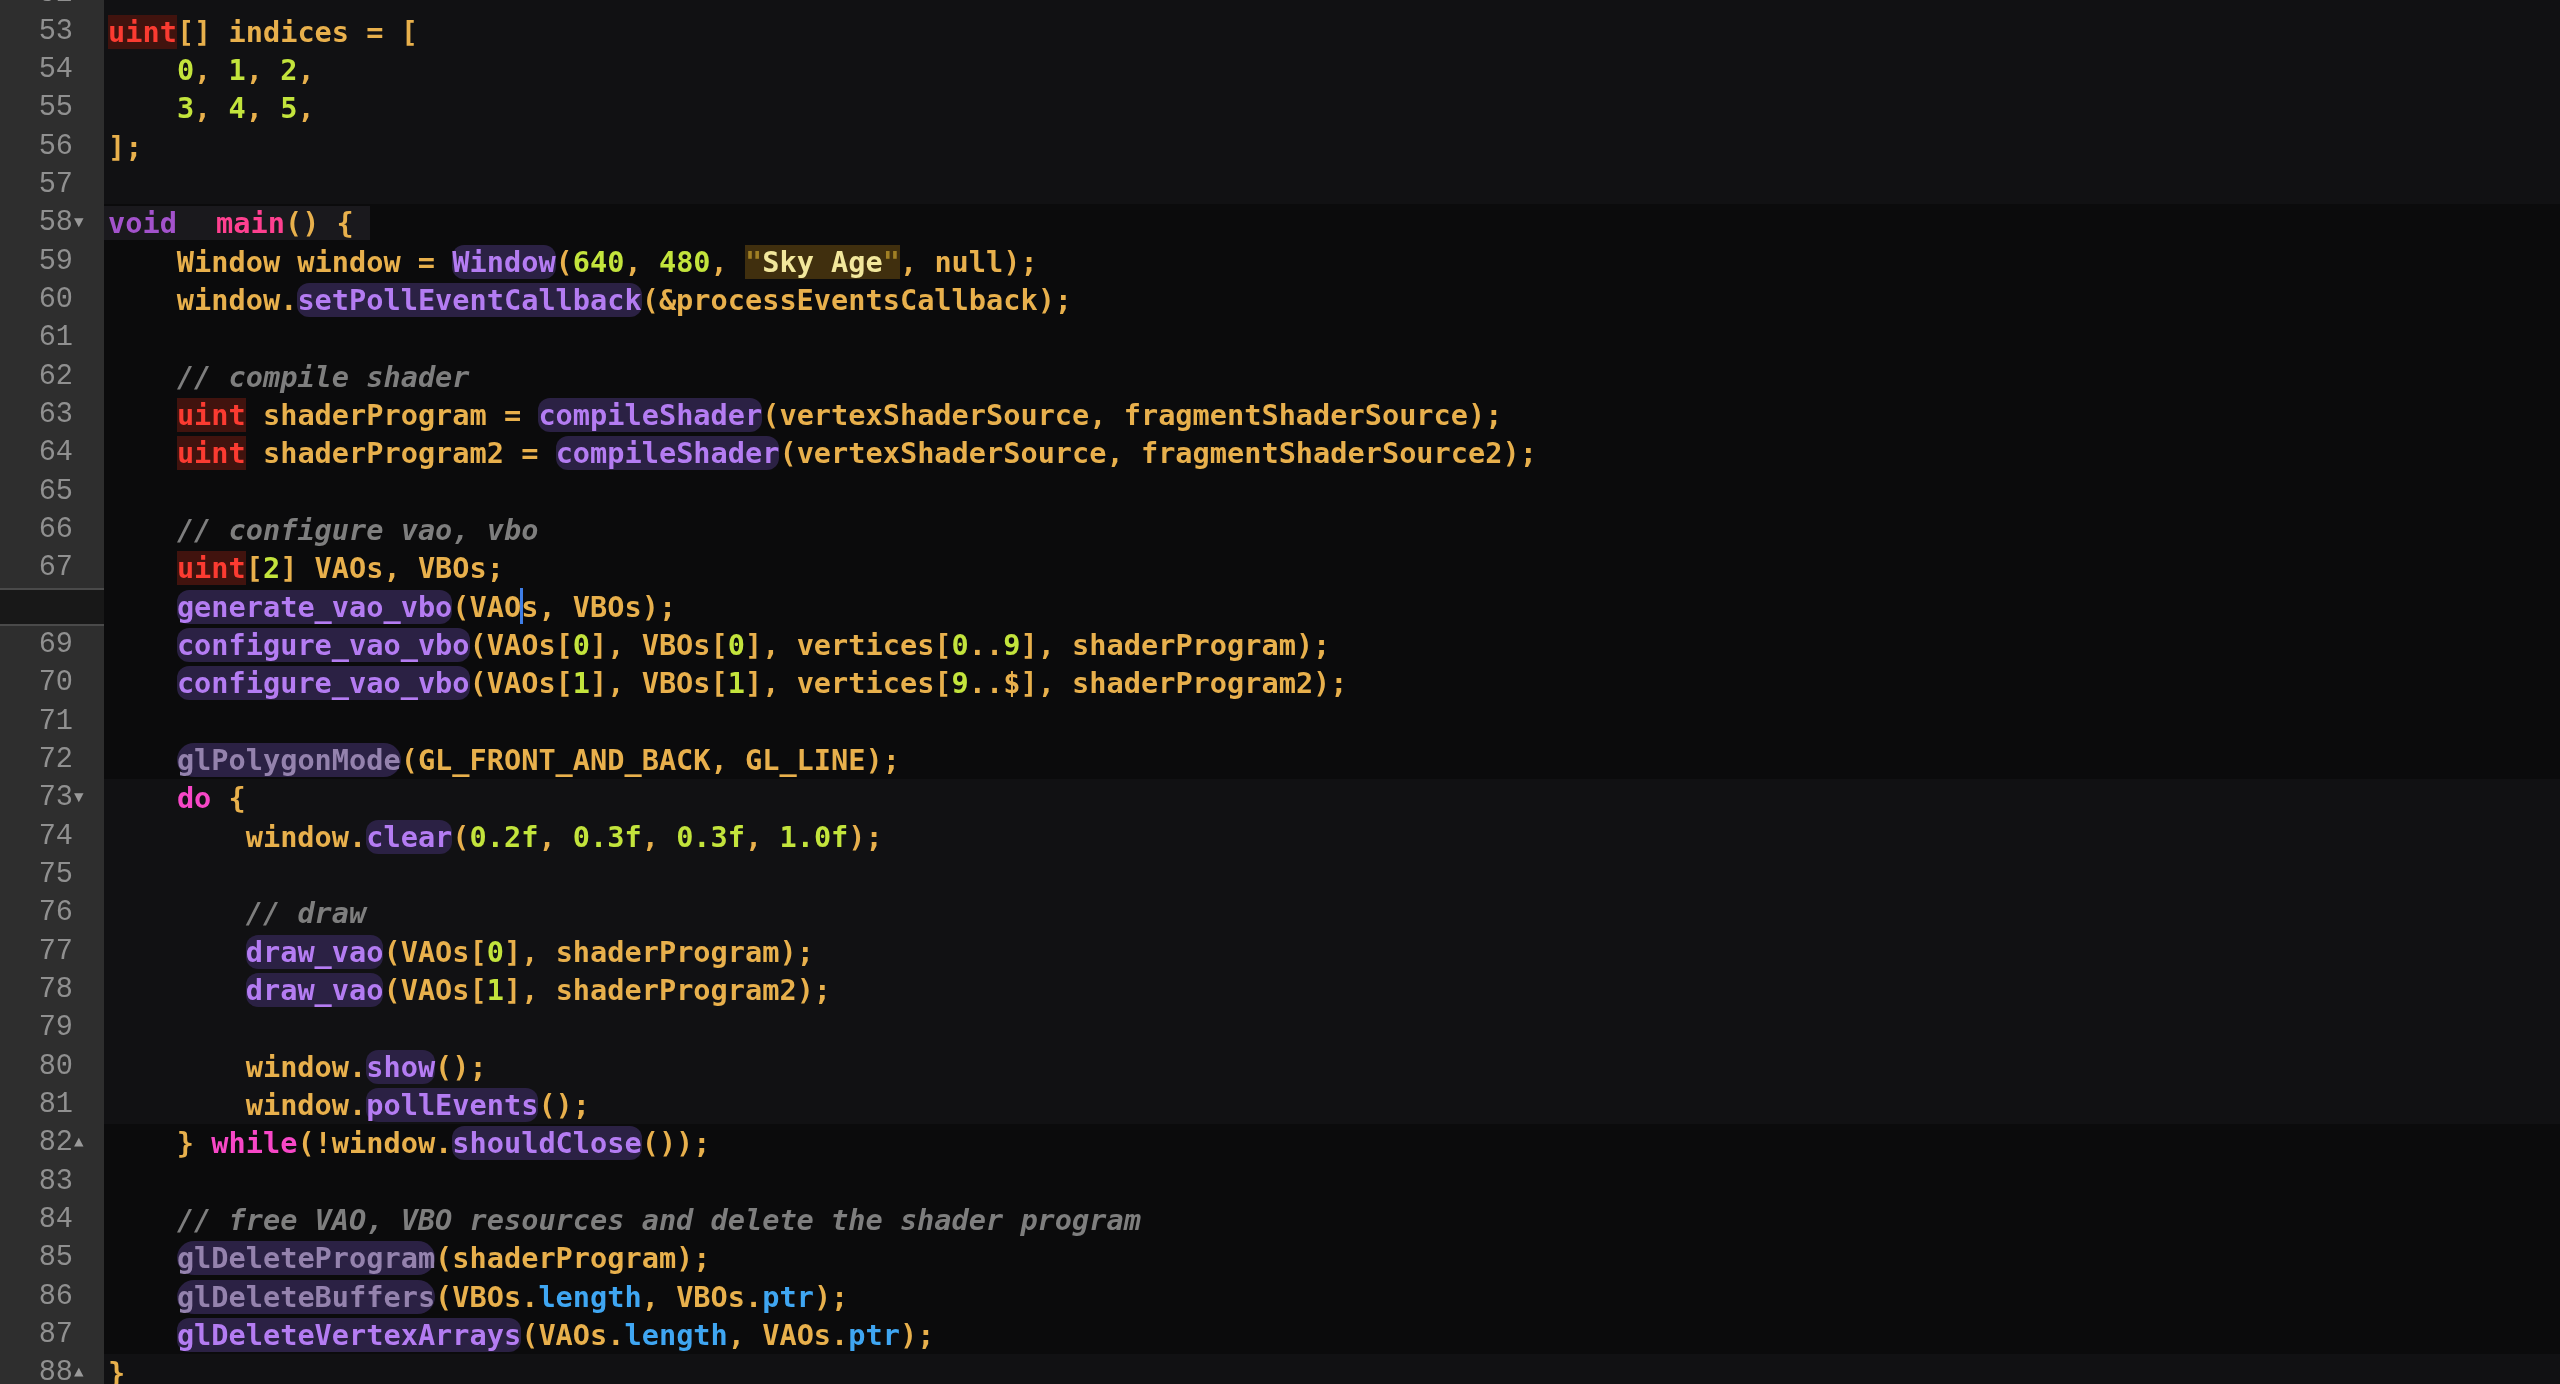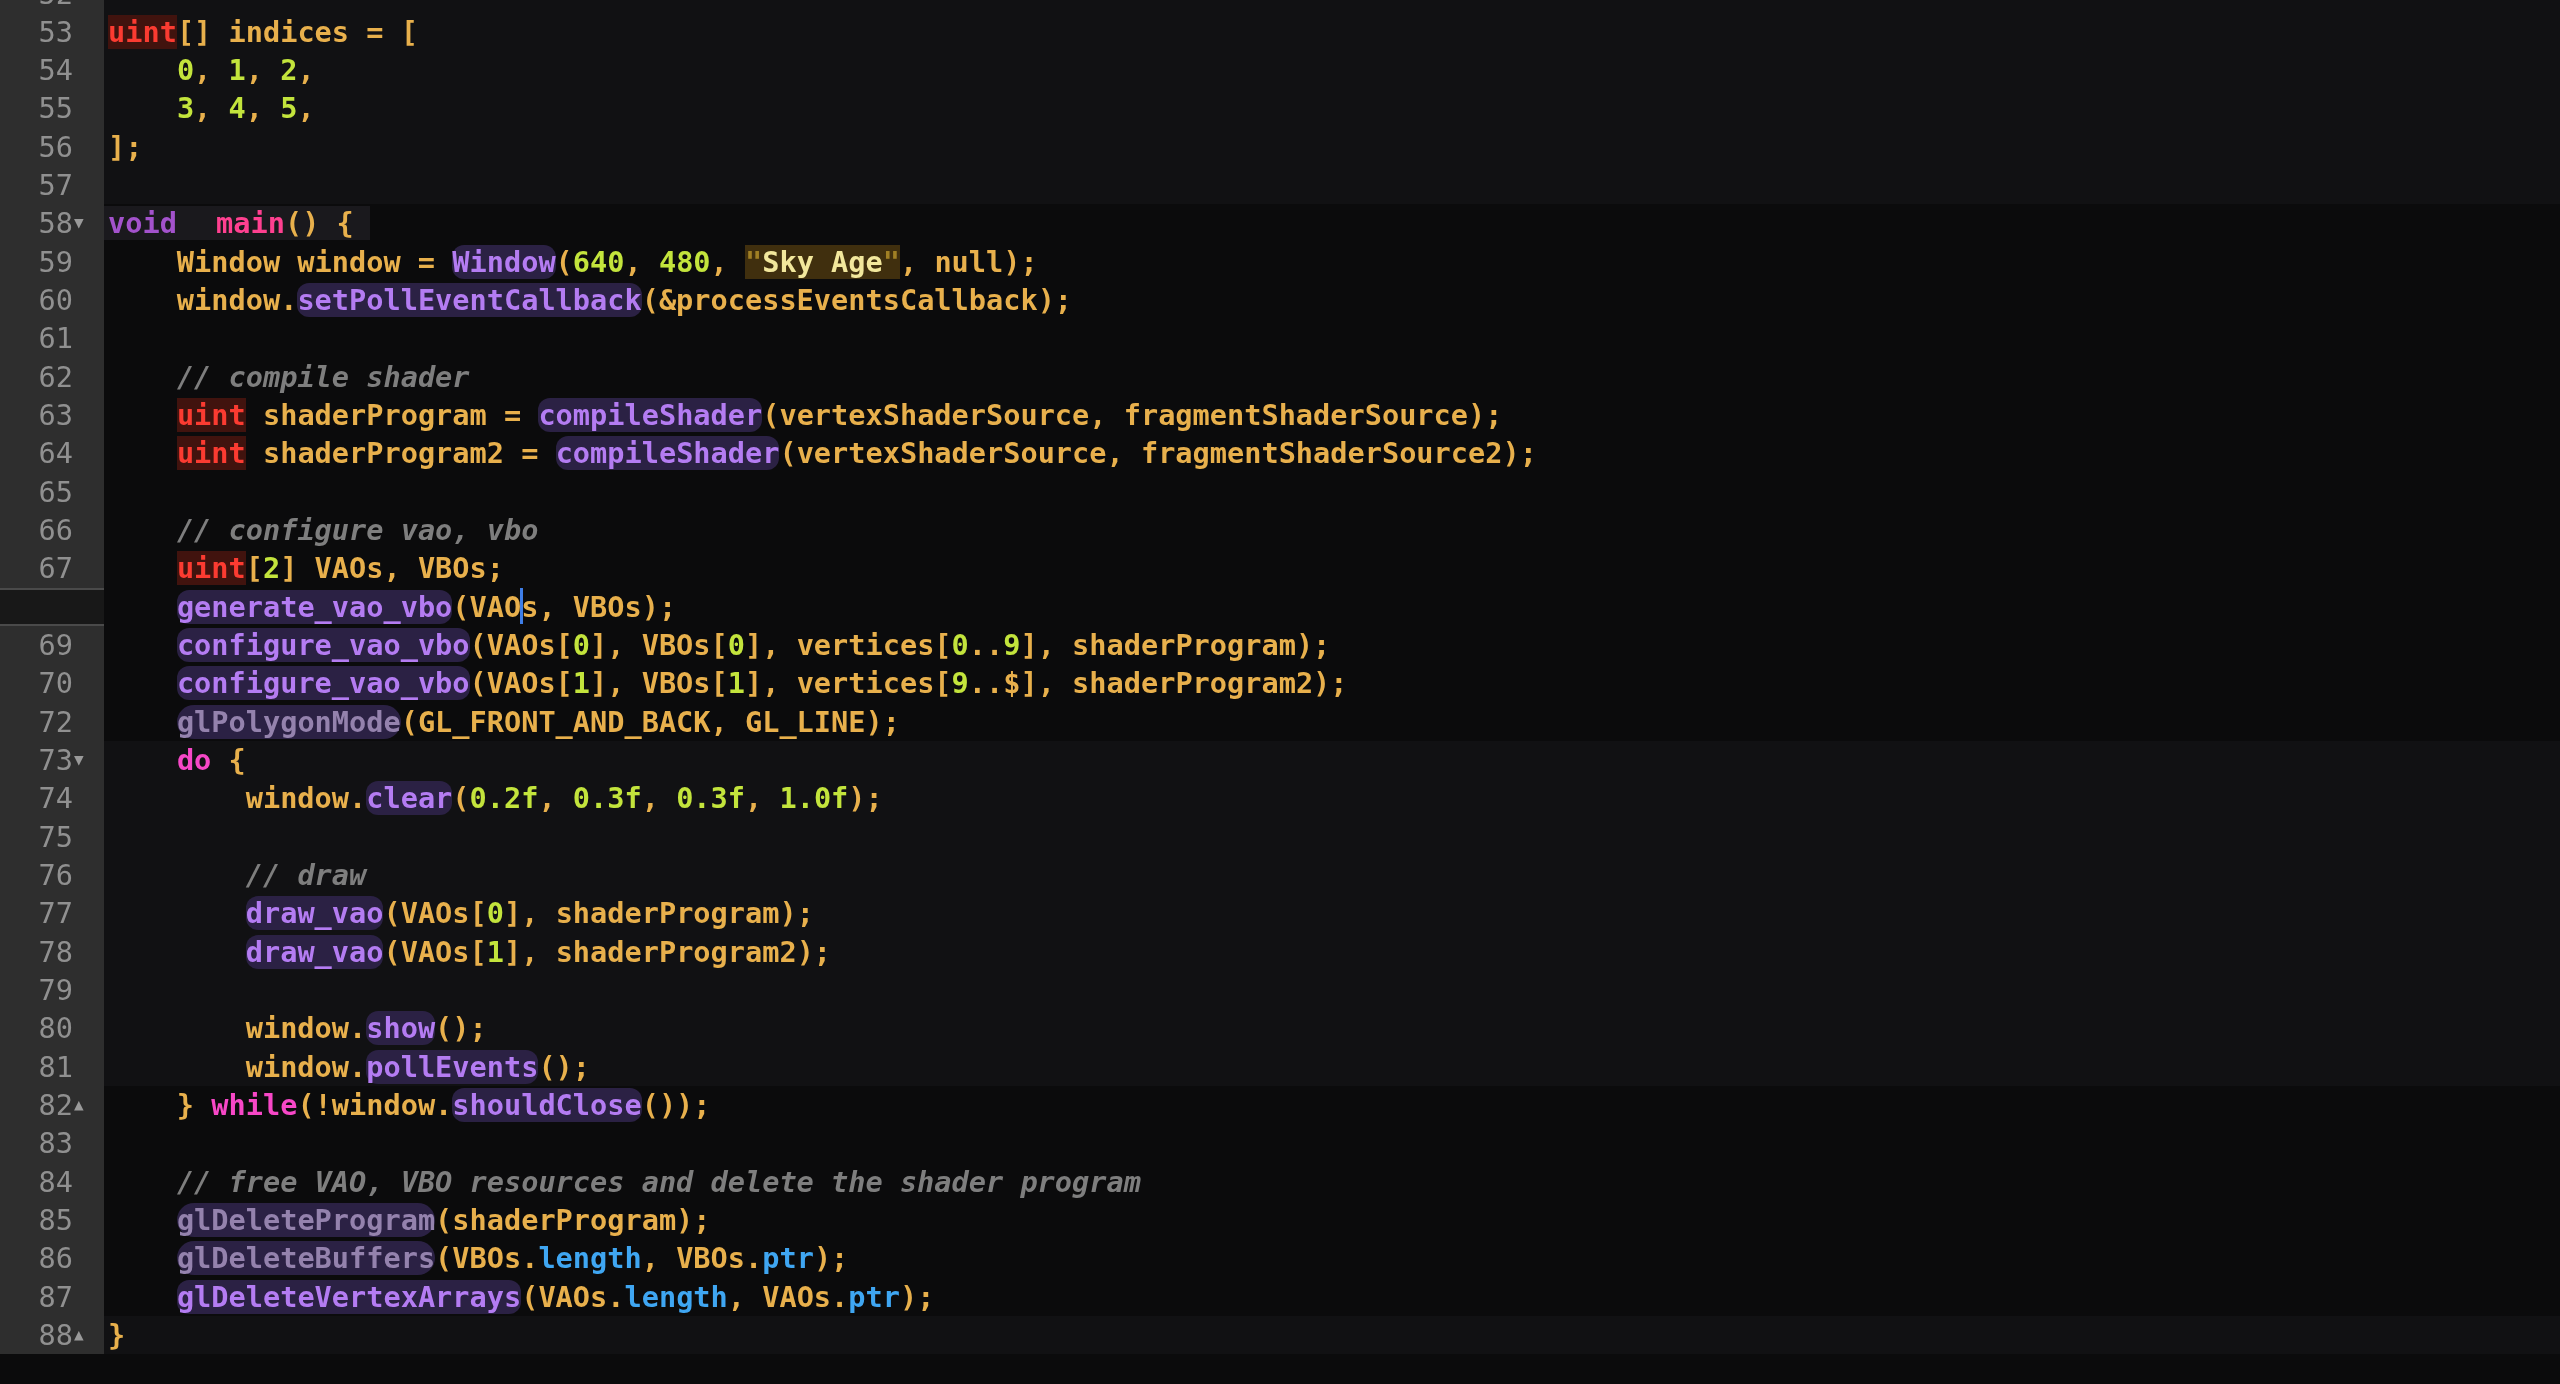--- a/index.html
+++ b/index.html
@@ -26,20 +26,21 @@
     height: 38.33px;
     width: 2560px;
   }
   .gutter-cell {
     position: relative;
     flex: 0 0 104px;
     width: 104px;
     height: 38.33px;
     background: var(--gutter_bg);
     box-sizing: border-box;
+    font-family: Liberation Mono, monospace;
   }
   .gutter-cell .lnum {
     display: block;
     text-align: right;
     padding-right: 31px;
     color: var(--line_num);
     font-weight: 400;
     line-height: 38.33px;
     font-size: 28.6px;
   }
@@ -221,20 +222,26 @@
         <div class="code-cell band-dark"><span class="tk-o">    </span><span class="tk-p">configure_vao_vbo</span><span class="tk-o">(VAOs[</span><span class="tk-g">0</span><span class="tk-o">], VBOs[</span><span class="tk-g">0</span><span class="tk-o">], vertices[</span><span class="tk-g">0</span><span class="tk-o">..</span><span class="tk-g">9</span><span class="tk-o">], shaderProgram);</span></div>
       </div>
       <div class="row">
         <div class="gutter-cell">
           <span class="lnum">70</span>
         </div>
         <div class="code-cell band-dark"><span class="tk-o">    </span><span class="tk-p">configure_vao_vbo</span><span class="tk-o">(VAOs[</span><span class="tk-g">1</span><span class="tk-o">], VBOs[</span><span class="tk-g">1</span><span class="tk-o">], vertices[</span><span class="tk-g">9</span><span class="tk-o">..$], shaderProgram2);</span></div>
       </div>
       <div class="row">
         <div class="gutter-cell">
+          <span class="lnum">71</span>
+        </div>
+        <div class="code-cell band-dark"></div>
+      </div>
+      <div class="row">
+        <div class="gutter-cell">
           <span class="lnum">72</span>
         </div>
         <div class="code-cell band-dark"><span class="tk-o">    </span><span class="tk-pm">glPolygonMode</span><span class="tk-o">(GL_FRONT_AND_BACK, GL_LINE);</span></div>
       </div>
       <div class="row">
         <div class="gutter-cell">
           <span class="lnum">73</span>
           <span class="fold">▼</span>
         </div>
         <div class="code-cell band-light"><span class="tk-o">    </span><span class="tk-m">do</span><span class="tk-o"> {</span></div>

